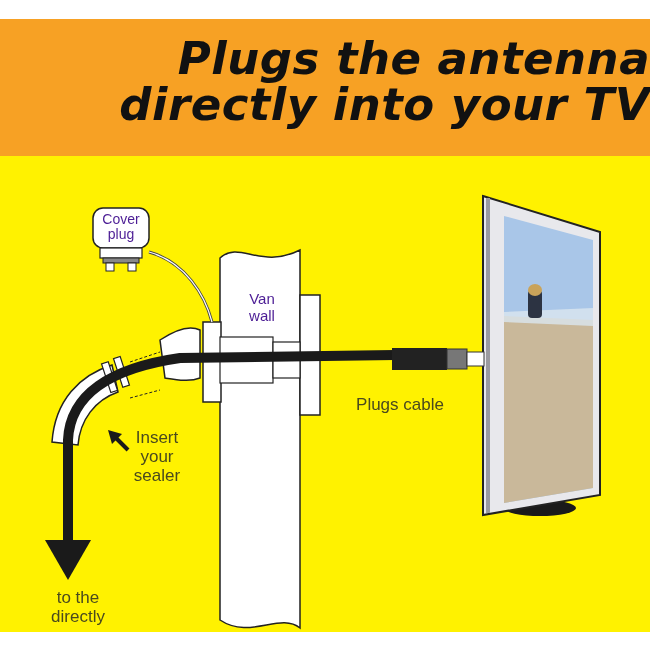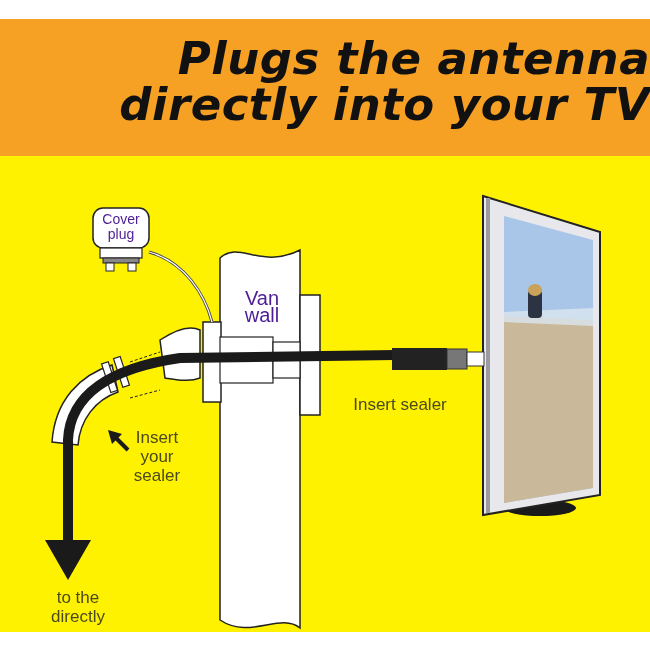--- a/index.html
+++ b/index.html
@@ -76,27 +76,27 @@
     <line x1="128" y1="450" x2="114" y2="436" stroke="#1a1a1a" stroke-width="4"></line>
     <polygon points="108,430 122,434 112,444" fill="#1a1a1a"></polygon>
   </g>
 </svg>
 
 <div class="lbl lbl-sm center" style="left:96px; top:212px; width:50px;">
   <div>Cover</div>
   <div>plug</div>
 </div>
 
-<div class="lbl lbl-sm center" style="left:238px; top:290px; width:48px; font-size:20px; line-height:17px;">
+<div class="lbl lbl-sm center" style="left:238px; top:290px; width:48px; font-size:15px; line-height:17px;">
   <div>Van</div>
   <div>wall</div>
 </div>
 
 <div class="lbl center" style="left:340px; top:395px; width:120px;">
-  <div>Insert sealer</div>
+  <div>Plugs cable</div>
 </div>
 
 <div class="lbl center" style="left:122px; top:428px; width:70px;">
   <div>Insert</div>
   <div>your</div>
   <div>sealer</div>
 </div>
 
 <div class="lbl center" style="left:38px; top:588px; width:80px;">
   <div>to the</div>

